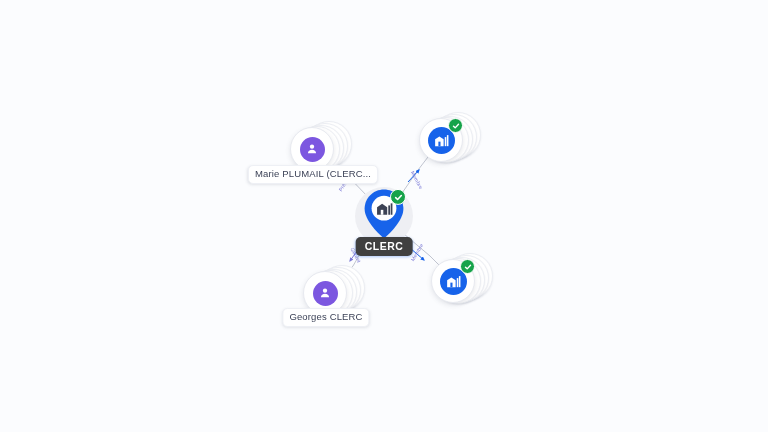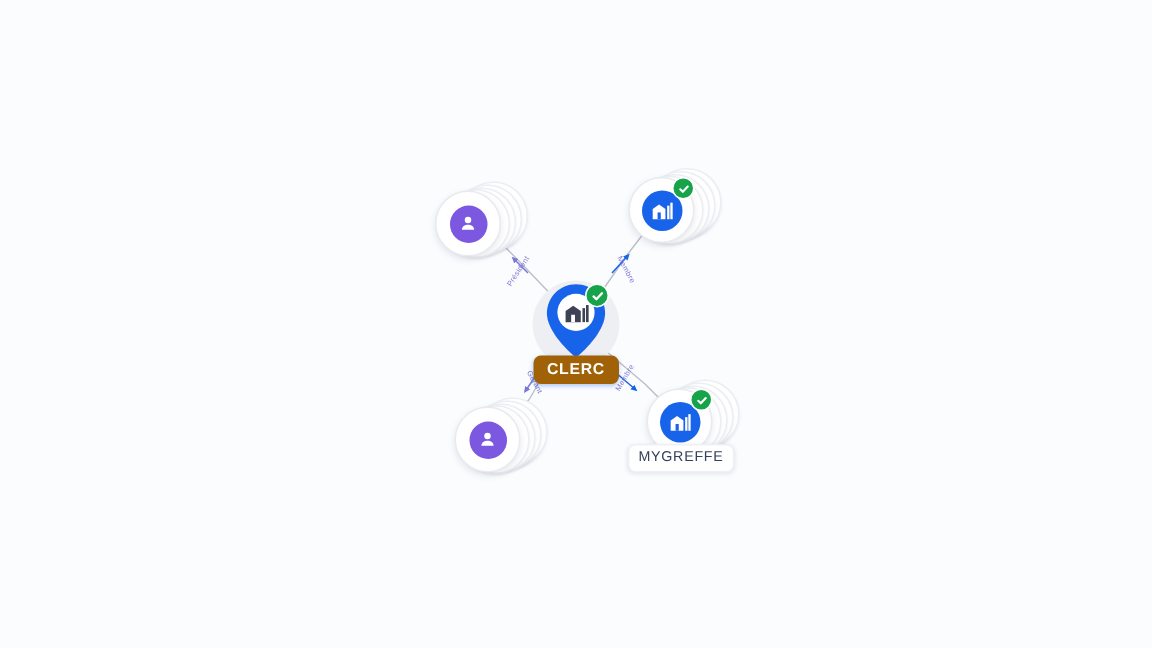--- a/index.html
+++ b/index.html
@@ -158,21 +158,21 @@
     height: 20px;
     display: flex;
     align-items: center;
     justify-content: center;
   }
   .pin-inner-icon svg { display: block; }
 
   .center-label {
     position: absolute;
     transform: translateX(-50%);
-    background: #a16207;
+    background: #404040;
     color: #ffffff;
     border-radius: 5px;
     padding: 3px 9px 4px 9px;
     font-size: 10.5px;
     line-height: 12px;
     font-weight: 700;
     letter-spacing: 0.5px;
     white-space: nowrap;
     box-shadow: 0 1px 3px rgba(23,99,234,0.35);
   }
@@ -233,20 +233,21 @@
       <div class="face">
         <div class="avatar-circle">
           <svg width="14" height="14" viewBox="0 0 24 24" fill="#ffffff">
             <circle cx="12" cy="8" r="3.7"></circle>
             <path d="M5 19.2c0-3.6 3.2-5.8 7-5.8s7 2.2 7 5.8z"></path>
           </svg>
         </div>
       </div>
     </div>
   </div>
+  <div class="node-label person" style="left:313px; top:165px;">Marie PLUMAIL (CLERC...</div>
 
   <div class="node" style="left:443px; top:139px;">
     <div class="stack">
       <div class="sheet s1"></div>
       <div class="sheet s2"></div>
       <div class="sheet s3"></div>
       <div class="sheet s4"></div>
       <div class="face">
         <div class="org-circle">
           <svg width="17" height="17" viewBox="0 0 24 24" fill="#ffffff">
@@ -281,38 +282,38 @@
           </svg>
         </div>
         <div class="badge-check" style="right:-1px; top:-1px;">
           <svg width="8" height="8" viewBox="0 0 24 24" fill="none" stroke="#ffffff" stroke-width="4.2" stroke-linecap="round" stroke-linejoin="round">
             <path d="M4.5 12.6 L9.6 17.6 L19.5 7"></path>
           </svg>
         </div>
       </div>
     </div>
   </div>
-  <div class="node-label org-dark" style="left:454px; top:296px;">MYGREFFE</div>
 
   <div class="node" style="left:327px; top:292px;">
     <div class="stack">
       <div class="sheet s1"></div>
       <div class="sheet s2"></div>
       <div class="sheet s3"></div>
       <div class="sheet s4"></div>
       <div class="face">
         <div class="avatar-circle">
           <svg width="14" height="14" viewBox="0 0 24 24" fill="#ffffff">
             <circle cx="12" cy="8" r="3.7"></circle>
             <path d="M5 19.2c0-3.6 3.2-5.8 7-5.8s7 2.2 7 5.8z"></path>
           </svg>
         </div>
       </div>
     </div>
   </div>
+  <div class="node-label person" style="left:326px; top:308px;">Georges CLERC</div>
 
   <div class="node" style="left:384px; top:216px;">
     <div class="halo"></div>
     <div class="pin-wrap">
       <svg class="pin-shape" width="42" height="52" viewBox="0 0 42 52">
         <path d="M21 1.5 C10.2 1.5 1.6 10.1 1.6 20.9 C1.6 31.8 13.6 44.4 21 50.5 C28.4 44.4 40.4 31.8 40.4 20.9 C40.4 10.1 31.8 1.5 21 1.5 Z" fill="#1763ea"></path>
         <circle cx="21" cy="20.3" r="12.4" fill="#ffffff"></circle>
       </svg>
       <div class="pin-inner-icon" style="left:11px; top:10.5px;">
         <svg width="19" height="19" viewBox="0 0 24 24" fill="#3d4355">

